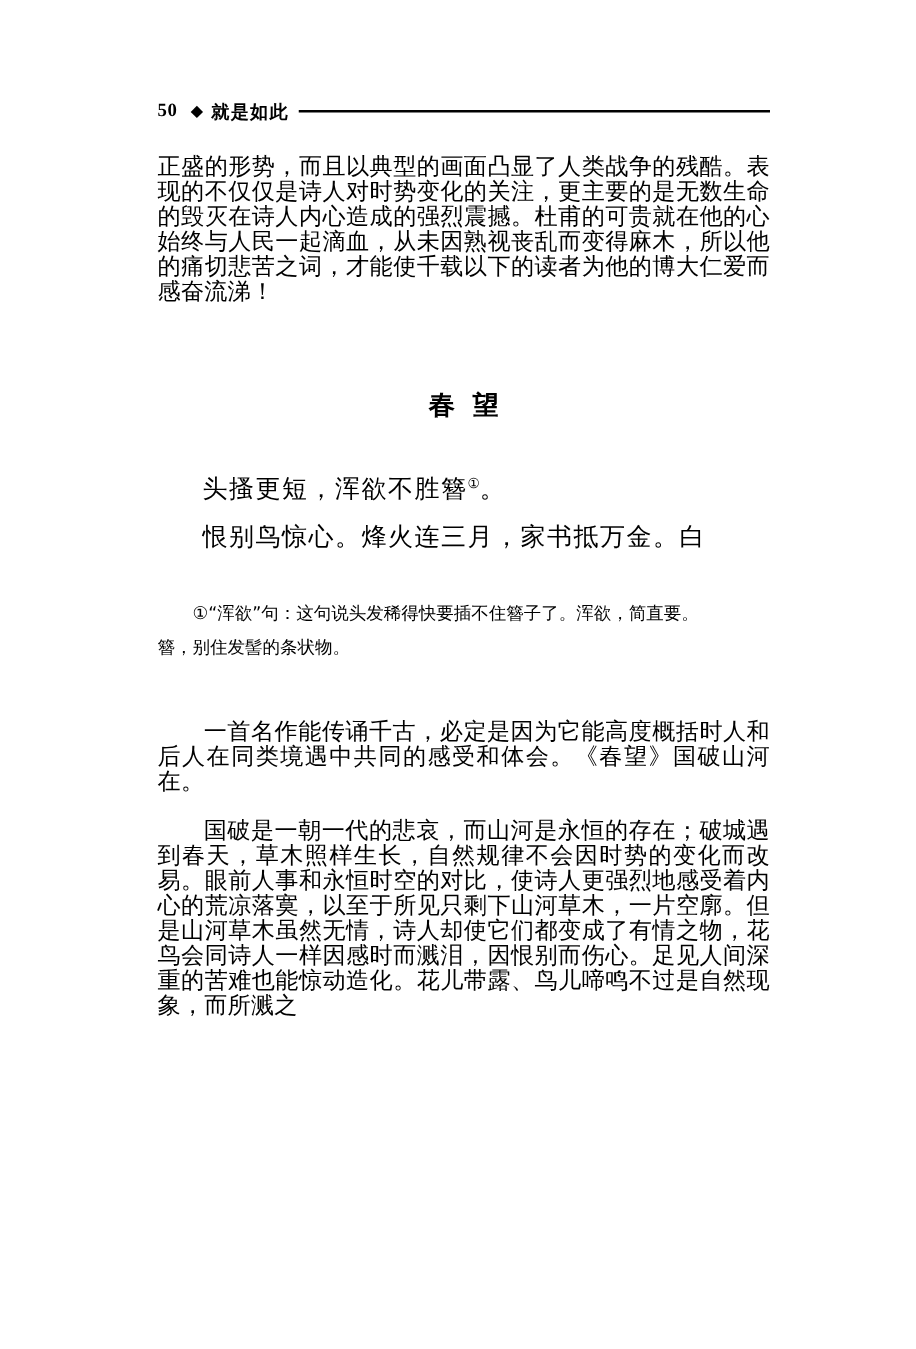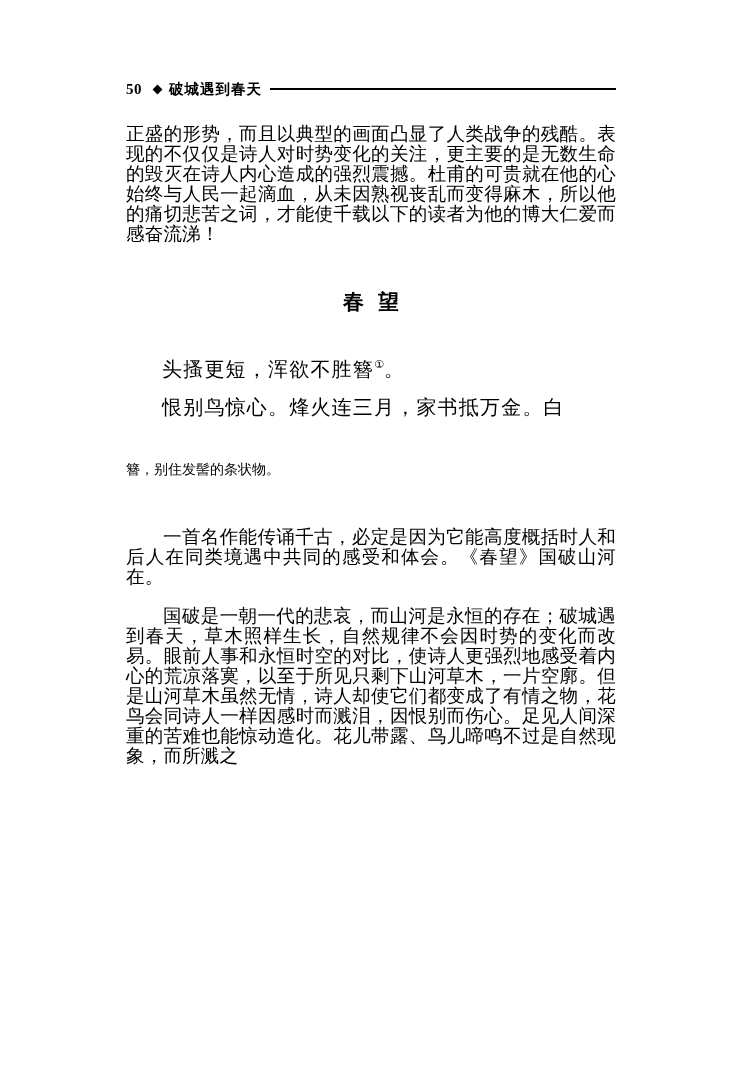--- a/index.html
+++ b/index.html
@@ -72,21 +72,21 @@
     text-indent: 37px;
   }
 
   
   .poem-title {
     text-align: center;
     font-family: "DejaVu Sans", "Liberation Sans", sans-serif;
     font-weight: bold;
     font-size: 21px;
     letter-spacing: 14px;
-    margin-top: 44px;
+    margin-top: 66px;
     margin-bottom: 30px;
     padding-left: 14px;
   }
 
   
   .poem {
     font-family: "DejaVu Sans", "Liberation Sans", sans-serif;
     font-size: 20px;
     line-height: 38px;
     letter-spacing: 1.2px;
@@ -116,34 +116,35 @@
 </style>
 </head>
 <body>
 
 <div class="page">
   <div class="content">
 
     <div class="runhead">
       <span class="folio">50</span>
       <span class="diamond"></span>
-      <span class="bookname">破城遇到春天</span>
+      <span class="bookname">就是如此</span>
       <span class="rule"></span>
     </div>
 
     <p class="para">正盛的形势，而且以典型的画面凸显了人类战争的残酷。表现的不仅仅是诗人对时势变化的关注，更主要的是无数生命的毁灭在诗人内心造成的强烈震撼。杜甫的可贵就在他的心始终与人民一起滴血，从未因熟视丧乱而变得麻木，所以他的痛切悲苦之词，才能使千载以下的读者为他的博大仁爱而感奋流涕！</p>
 
     <div class="poem-title">春望</div>
 
     <div class="poem">
       <div><span>头搔更短，浑欲不胜簪</span><sup>①</sup><span>。</span></div>
       <div>恨别鸟惊心。烽火连三月，家书抵万金。白</div>
     </div>
 
     <div class="footnote">
+      <span class="fn-indent">①“浑欲”句：这句说头发稀得快要插不住簪子了。浑欲，简直要。</span>
       <span>簪，别住发髻的条状物。</span>
     </div>
 
     <div class="gap-after-footnote"></div>
 
     <p class="para indent">一首名作能传诵千古，必定是因为它能高度概括时人和后人在同类境遇中共同的感受和体会。《春望》国破山河在。</p>
     <p class="para indent">国破是一朝一代的悲哀，而山河是永恒的存在；破城遇到春天，草木照样生长，自然规律不会因时势的变化而改易。眼前人事和永恒时空的对比，使诗人更强烈地感受着内心的荒凉落寞，以至于所见只剩下山河草木，一片空廓。但是山河草木虽然无情，诗人却使它们都变成了有情之物，花鸟会同诗人一样因感时而溅泪，因恨别而伤心。足见人间深重的苦难也能惊动造化。花儿带露、鸟儿啼鸣不过是自然现象，而所溅之</p>
 
   </div>
 </div>

